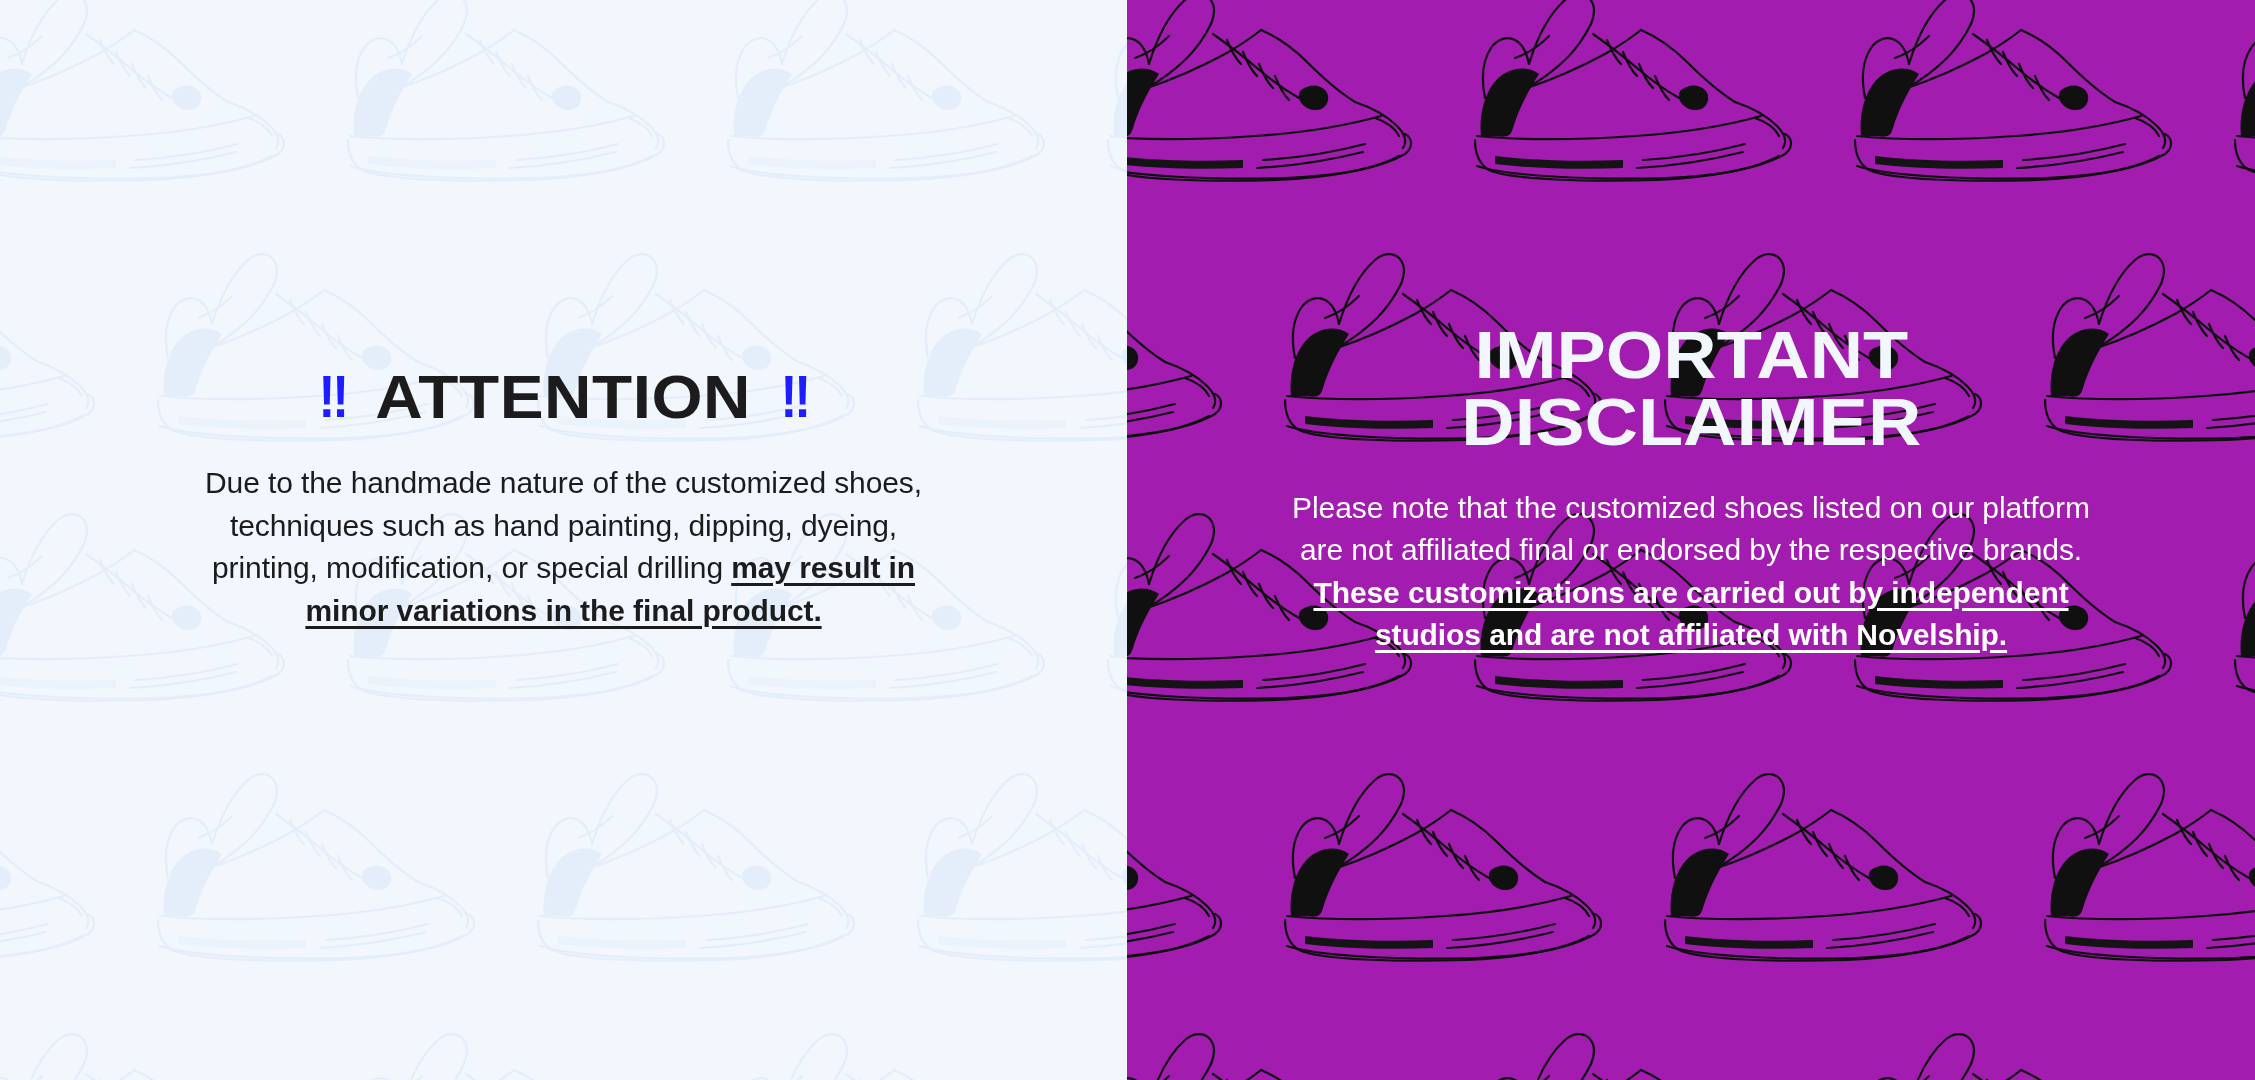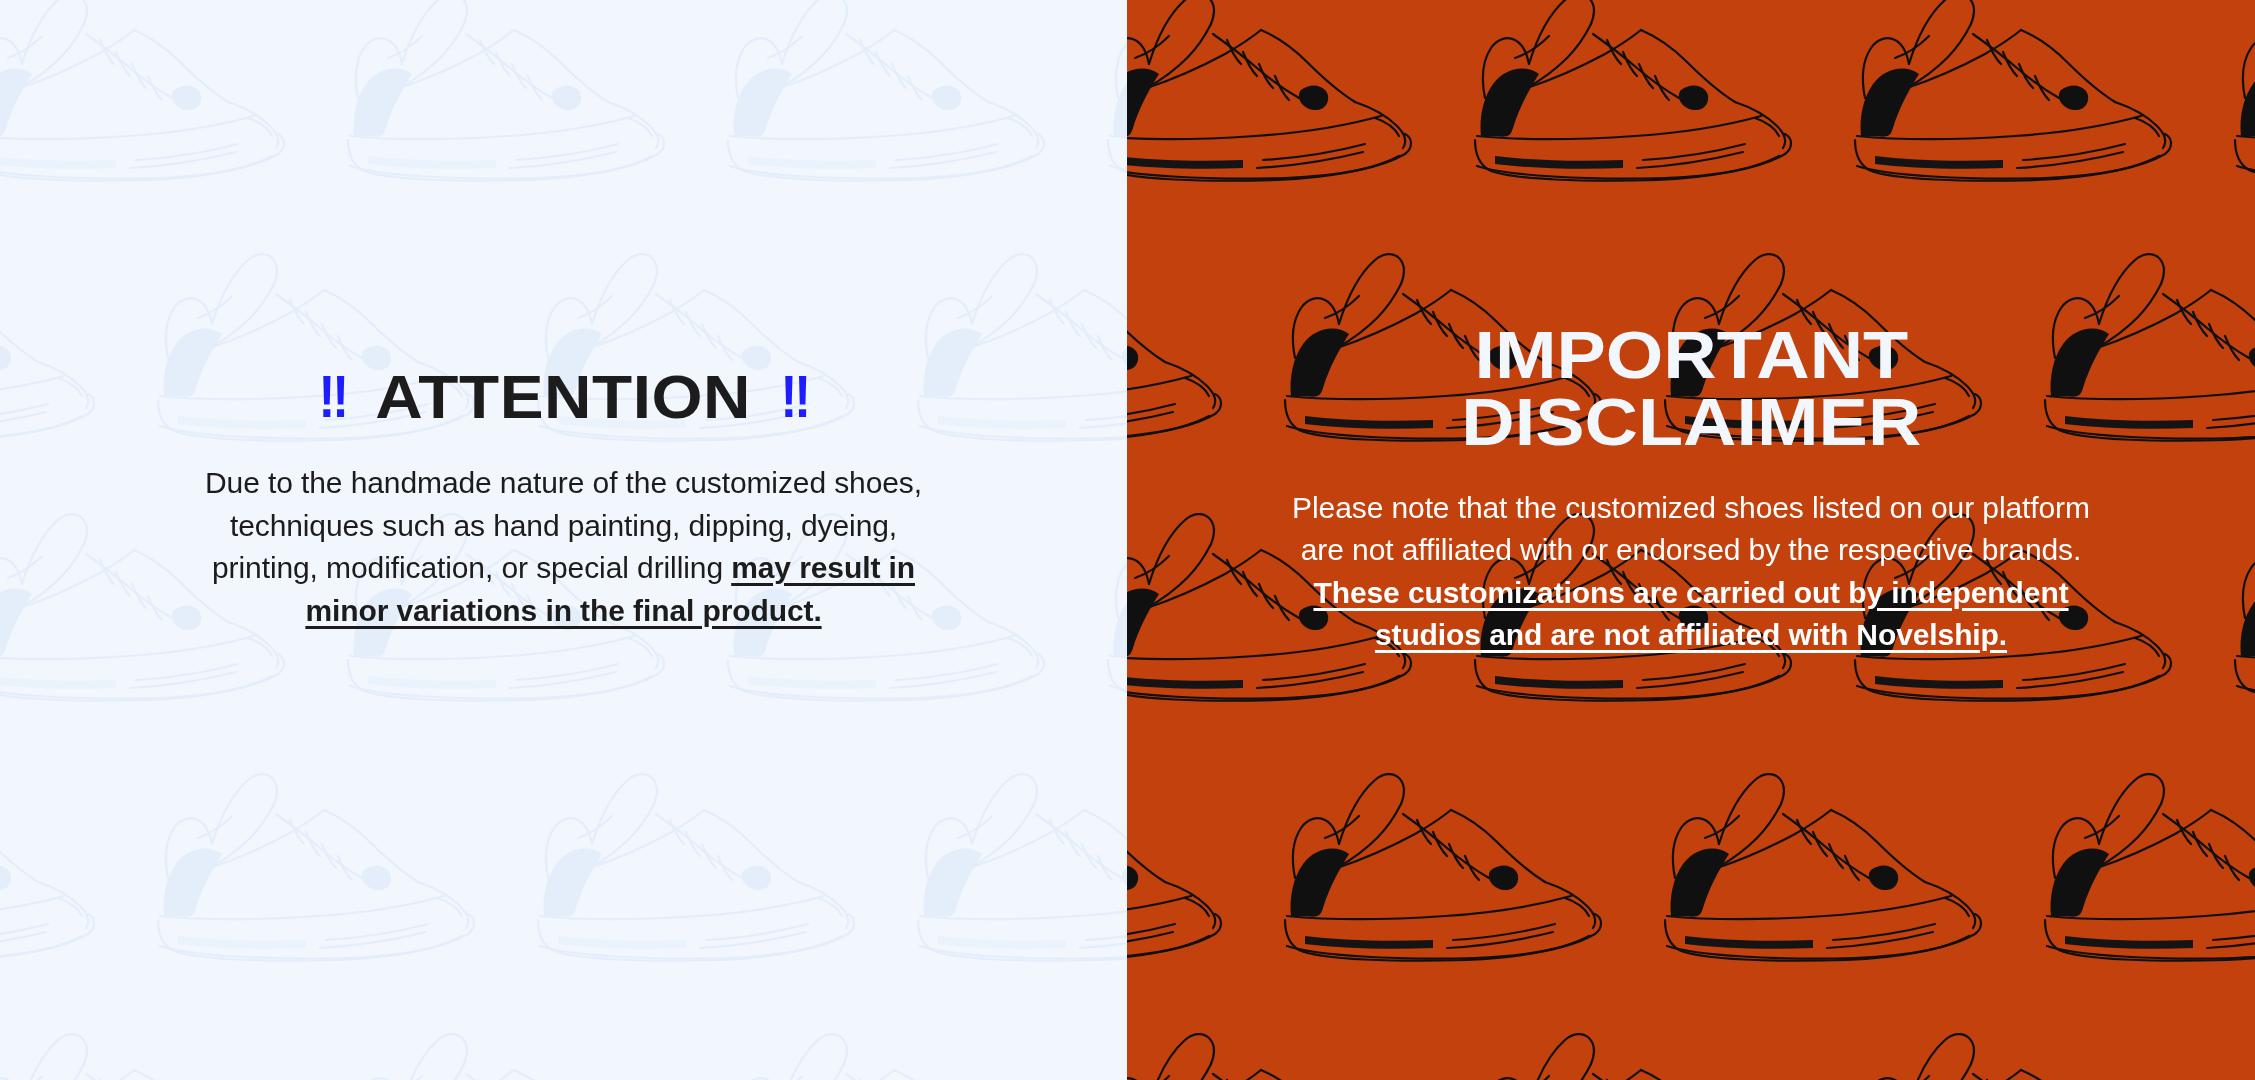--- a/index.html
+++ b/index.html
@@ -18,21 +18,21 @@
     display:flex;
   }
 
   
   .panel {
     position:relative;
     height:100%;
     overflow:hidden;
   }
   .panel-light { width:1127px; background:#f2f6fd; }
-  .panel-dark  { width:1128px; background:#c2410c;text-decoration:underline; }
+  .panel-dark  { width:1128px; background:#a21caf;text-decoration:underline; }
 
   
   .pattern {
     position:absolute;
     inset:-60px -40px -40px -40px;
     pointer-events:none;
     display:block;
   }
   .pattern-row {
     display:flex;
@@ -1740,19 +1740,19 @@
       </div>
 
     <div class="content content-dark">
 
       <h1 class="heading heading-dark">
         <span class="line">IMPORTANT</span>
         <span class="line">DISCLAIMER</span>
       </h1>
 
       <p class="body-copy body-dark">
-        <span>Please note that the customized shoes listed on our platform are not affiliated with or endorsed by the respective brands. </span><span class="em">These customizations are carried out by independent studios and are not affiliated with Novelship.</span>
+        <span>Please note that the customized shoes listed on our platform are not affiliated final or endorsed by the respective brands. </span><span class="em">These customizations are carried out by independent studios and are not affiliated with Novelship.</span>
       </p>
 
     </div>
   </section>
 
 </div>
 
 </body></html>

